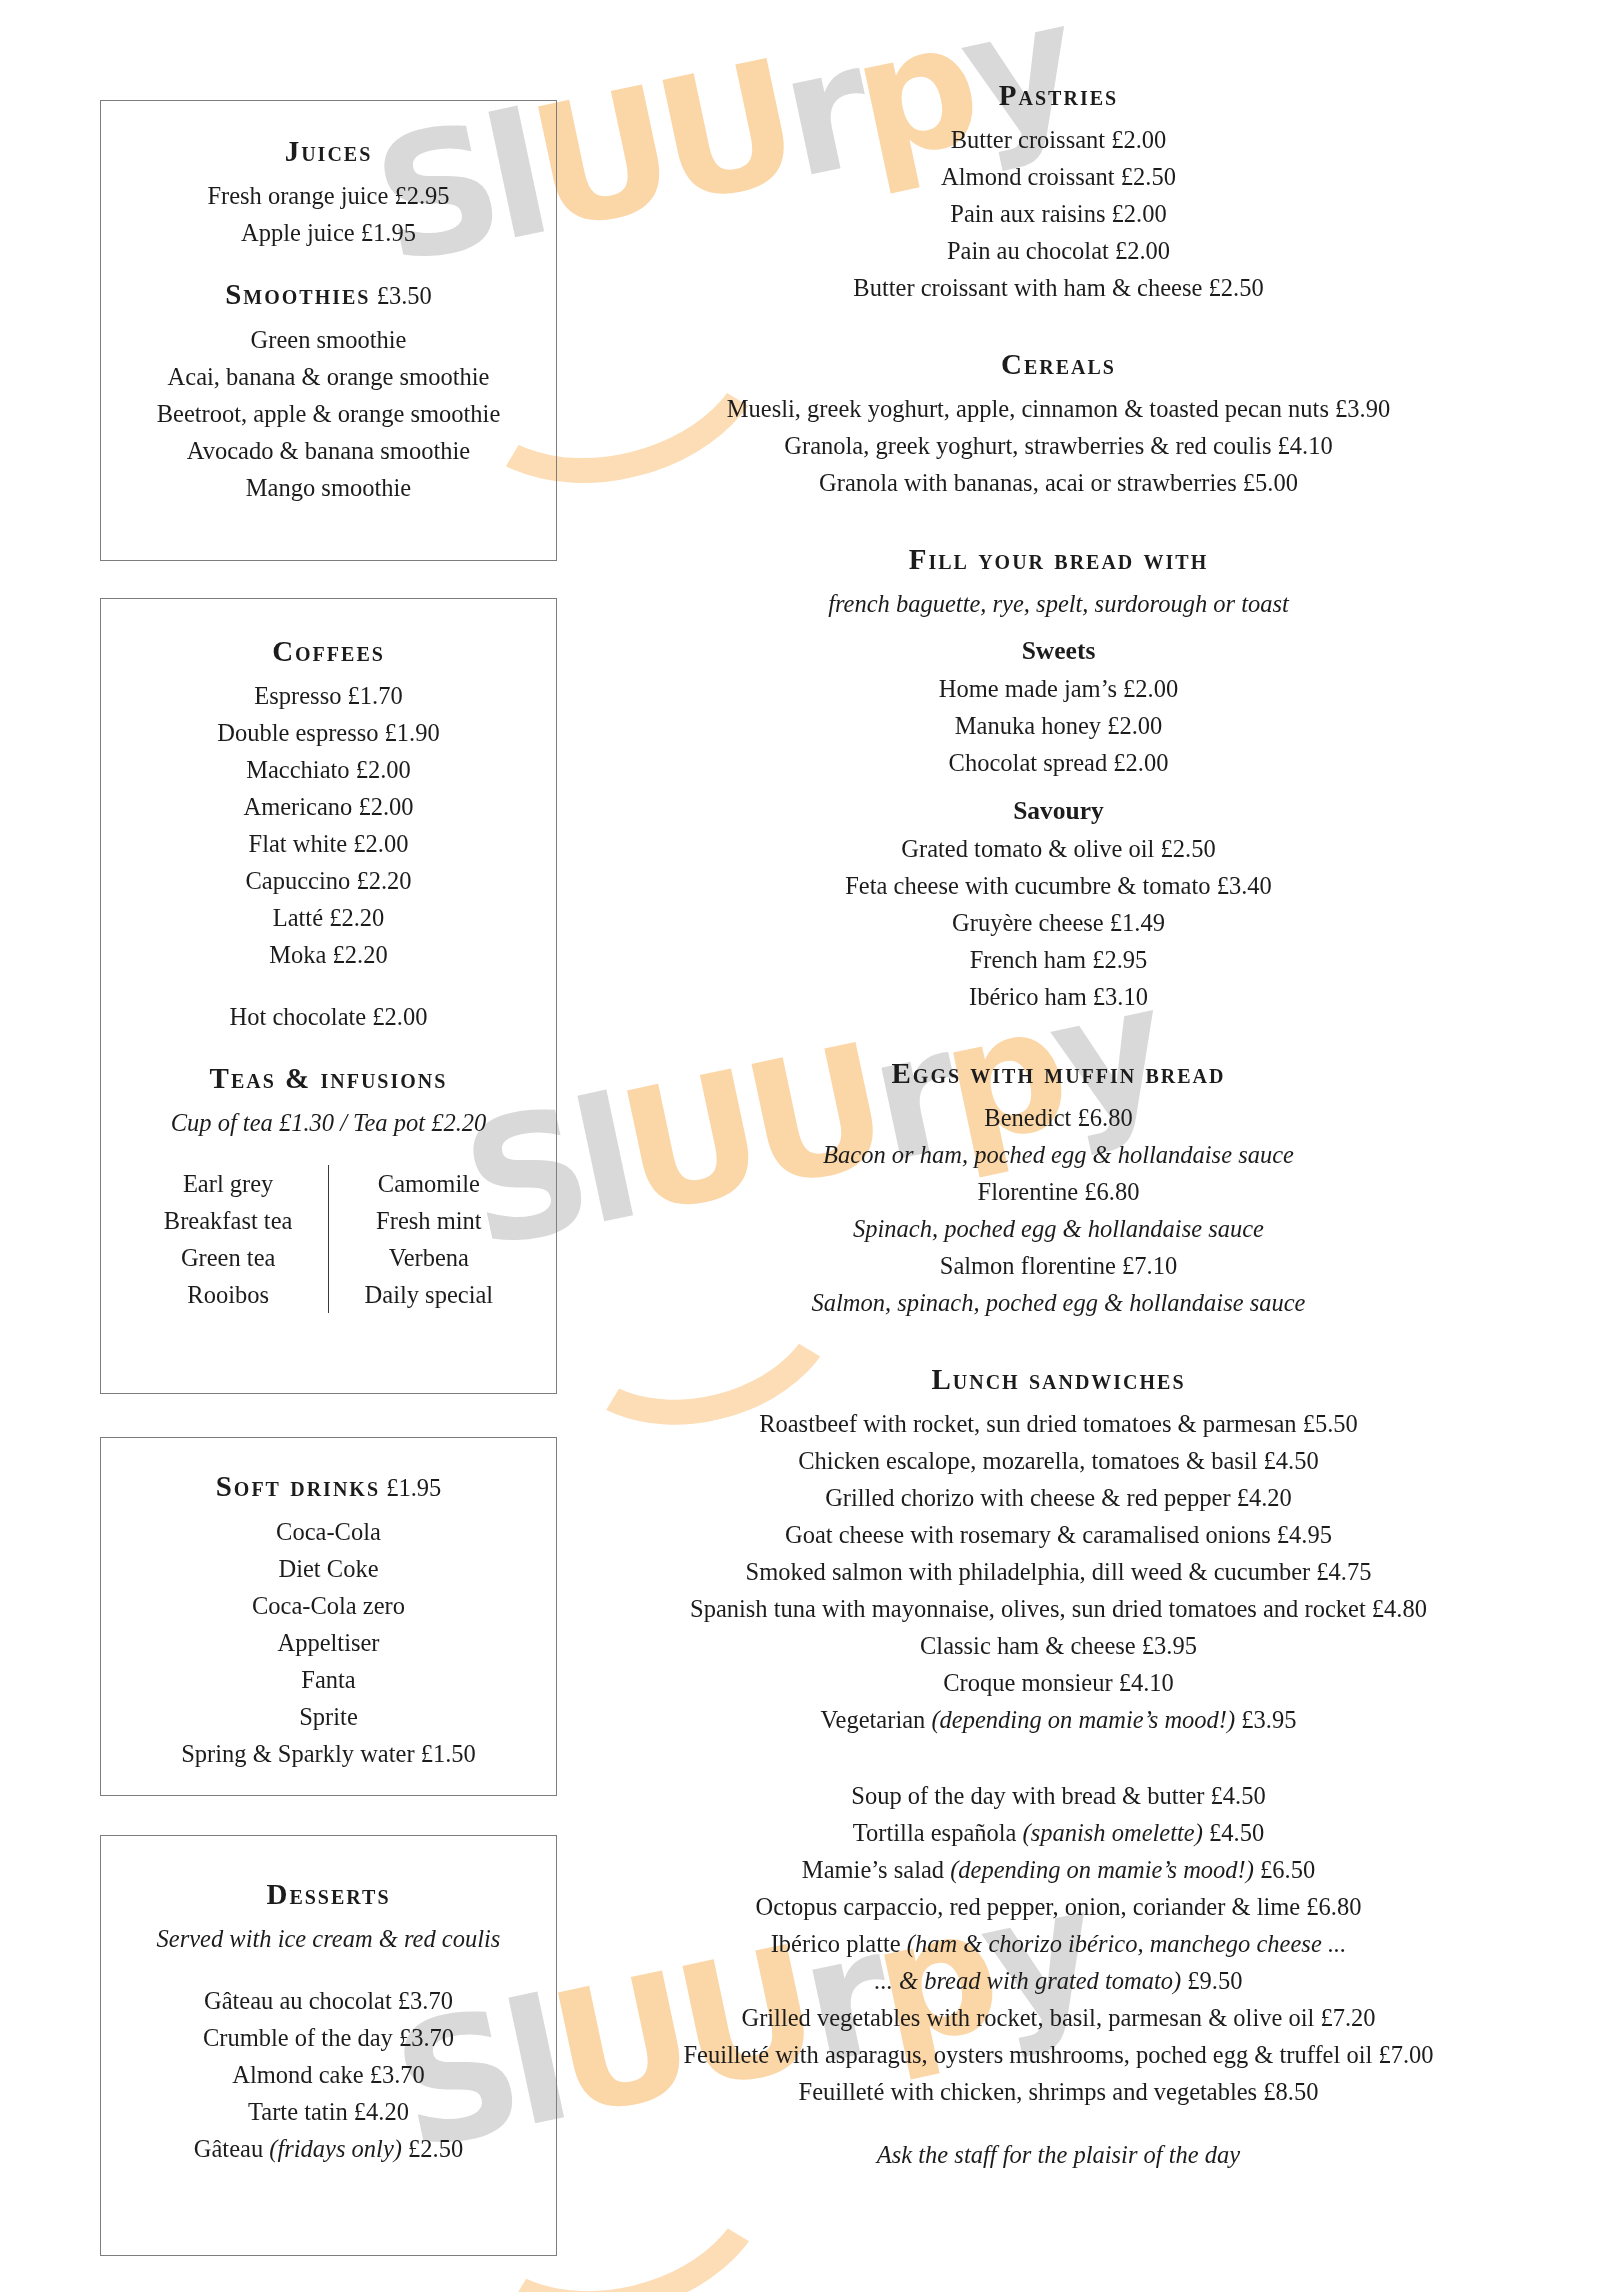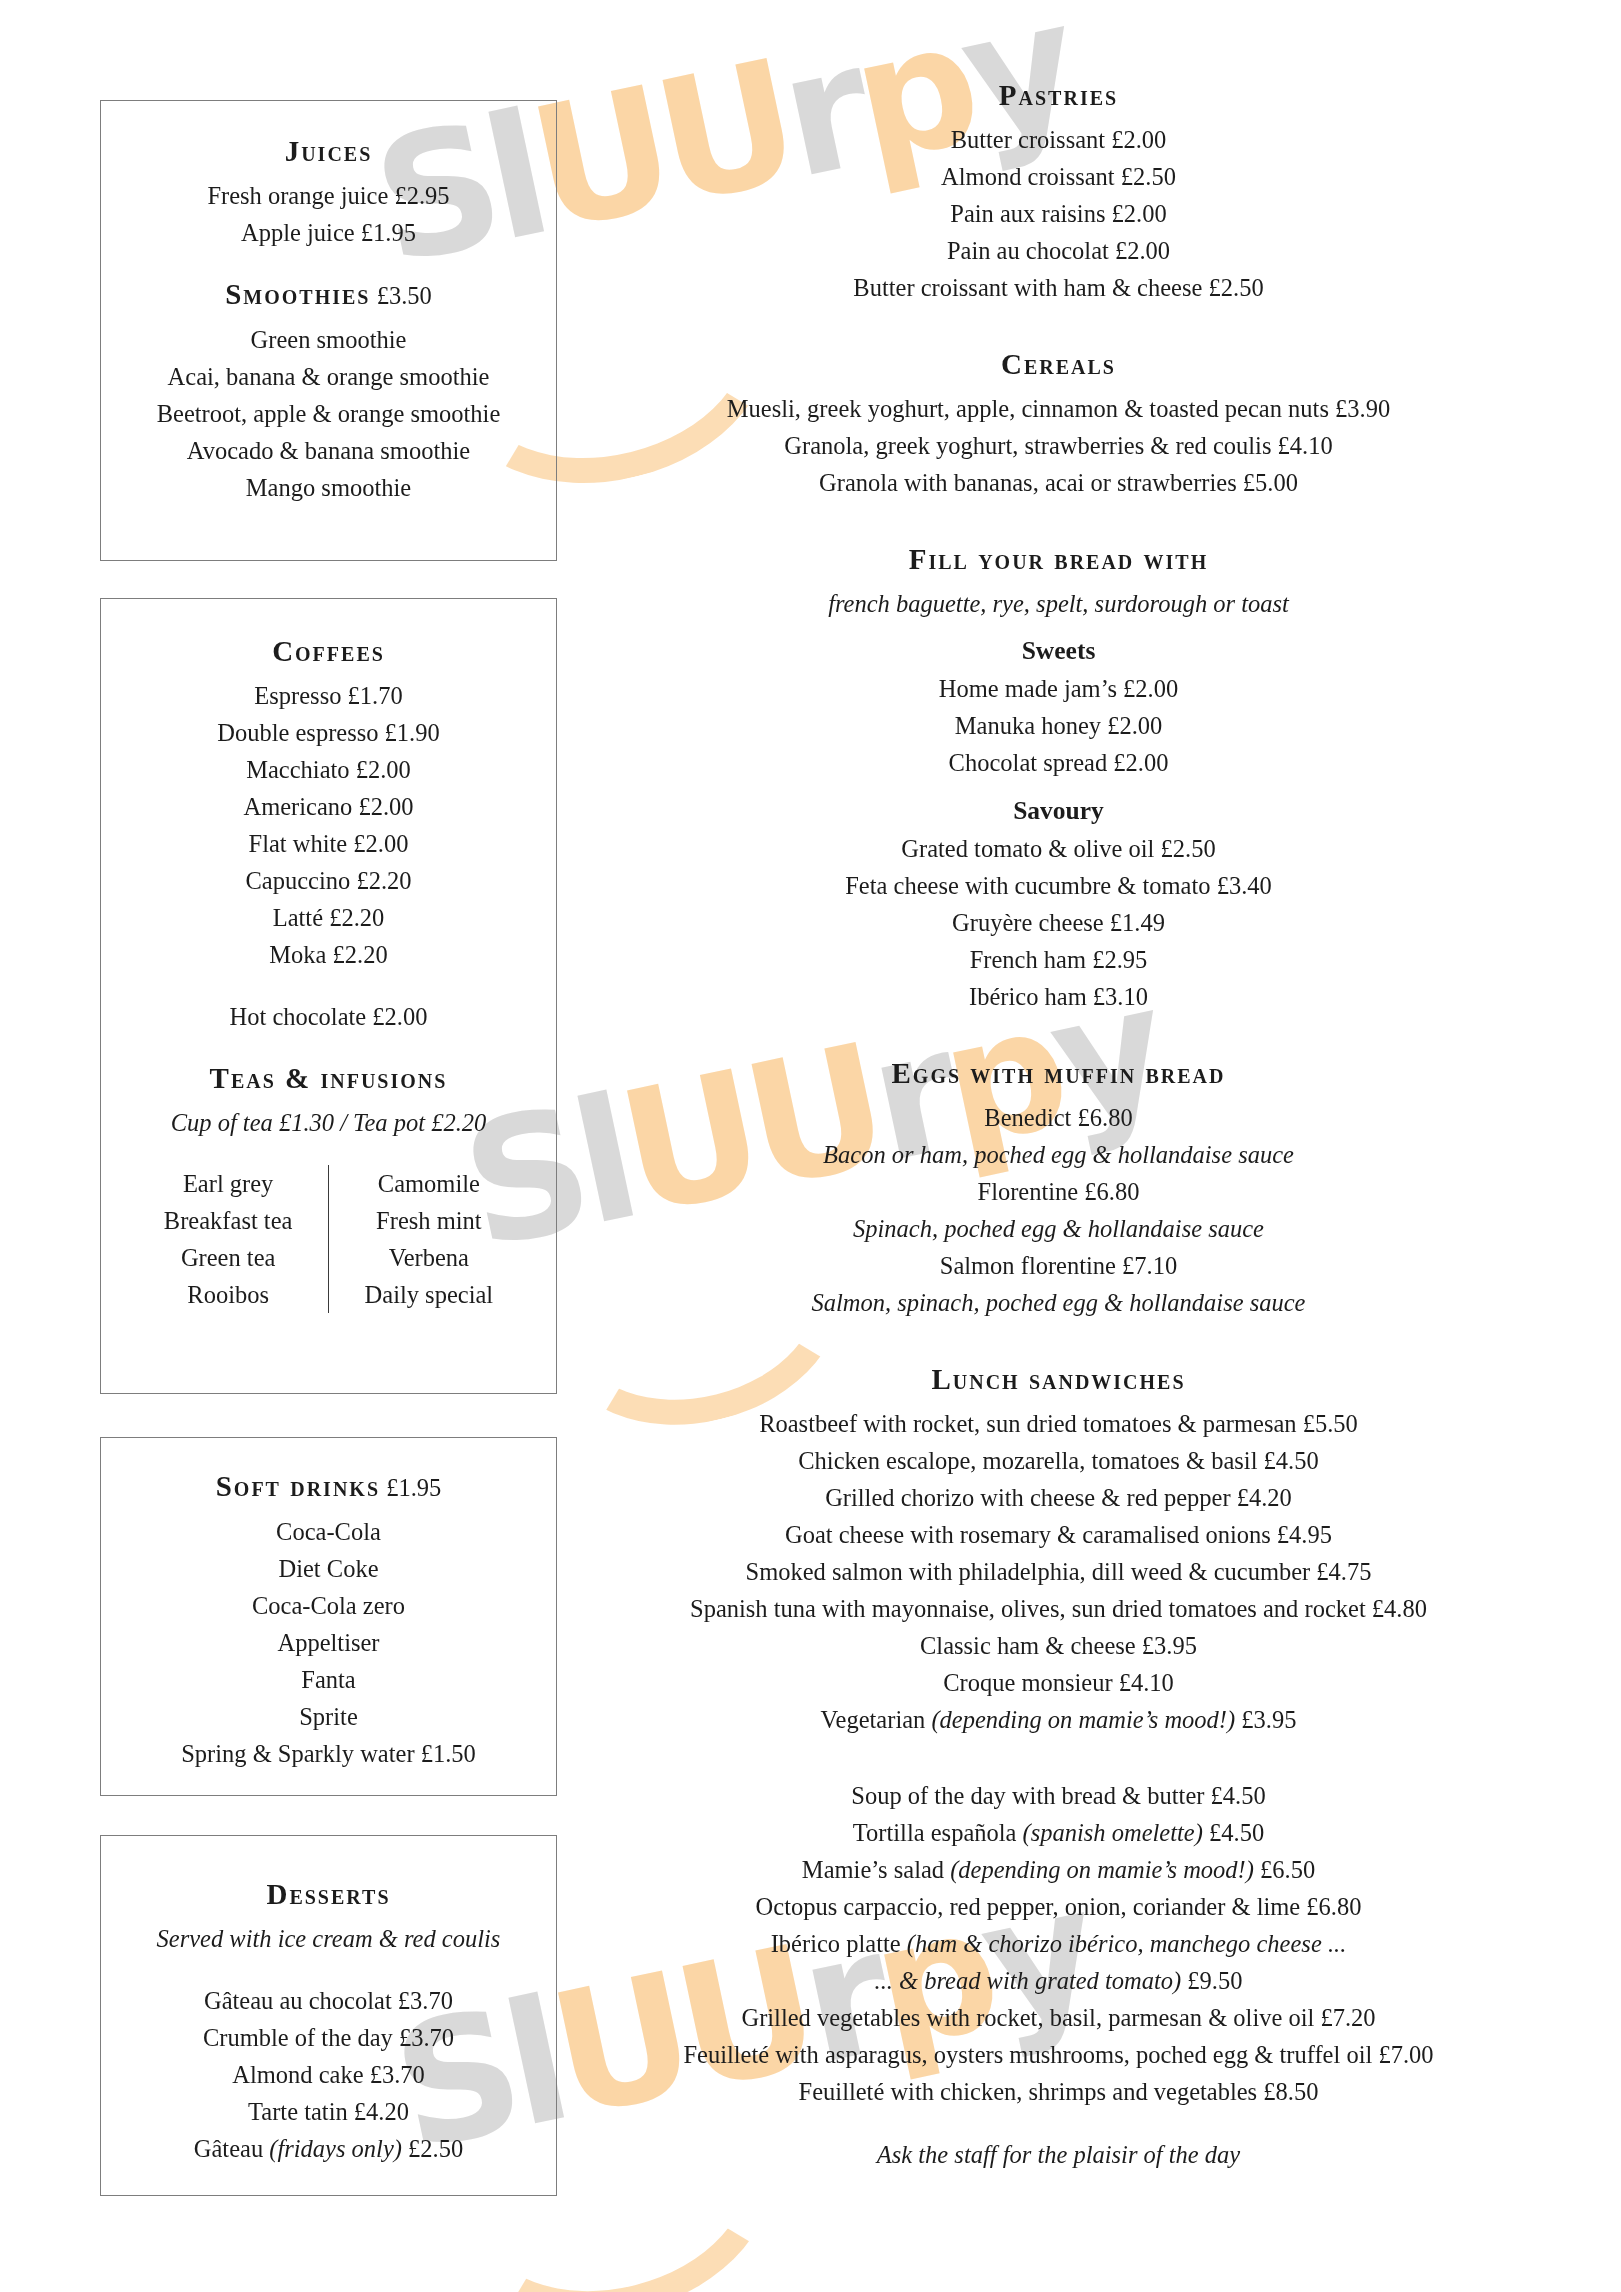--- a/index.html
+++ b/index.html
@@ -11,21 +11,21 @@
     color: #1c1c1c;
   }
   .left-col, .right-col { position: absolute; z-index: 2; }
   .left-col { left: 100px; top: 0; width: 457px; }
   .right-col { left: 588px; top: 76px; width: 941px; text-align: center; }
 
   .box { position: absolute; left: 0; width: 457px; border: 1px solid #7d7d7d; text-align: center; background: transparent; }
   [data-name="box-juices"]     { top: 100px;  height: 461px; padding-top: 31px; }
   [data-name="box-coffees"]    { top: 598px;  height: 796px; padding-top: 33px; }
   [data-name="box-softdrinks"] { top: 1437px; height: 359px; padding-top: 29px; }
-  [data-name="box-desserts"]   { top: 1835px; height: 361px; padding-top: 39px; }
+  [data-name="box-desserts"]   { top: 1835px; height: 421px; padding-top: 39px; }
   .block + .block { margin-top: 24px; }
 
   .line { font-size: 24.5px; line-height: 37px; }
   .blank { height: 25.5px; }
   .it { font-style: italic; }
 
   .heading {
     font-size: 29px; line-height: 39px; font-weight: 700;
     font-variant: small-caps; letter-spacing: 2px; margin-bottom: 5.9px;
   }

